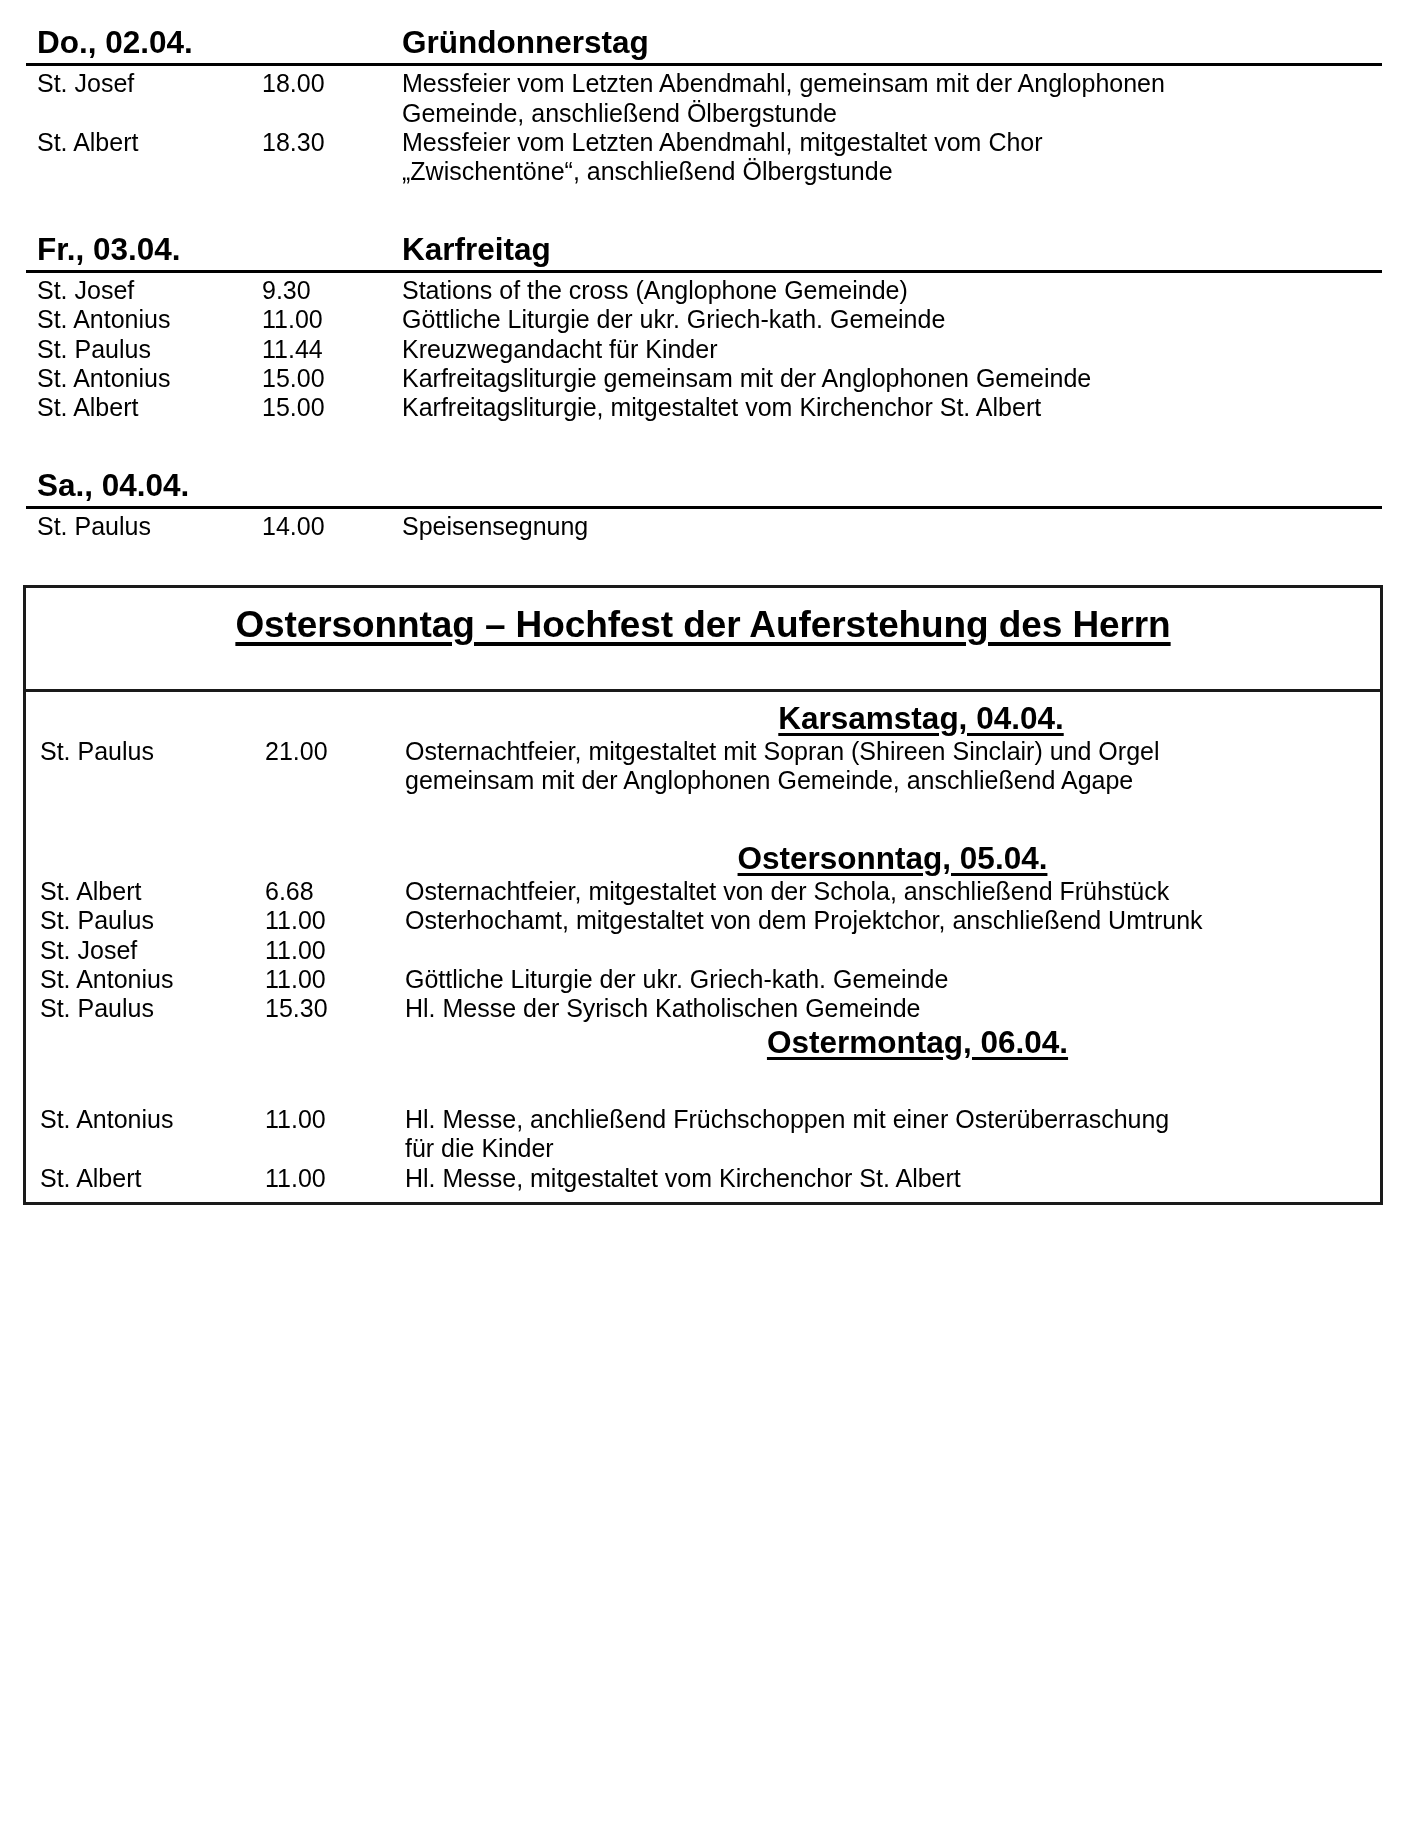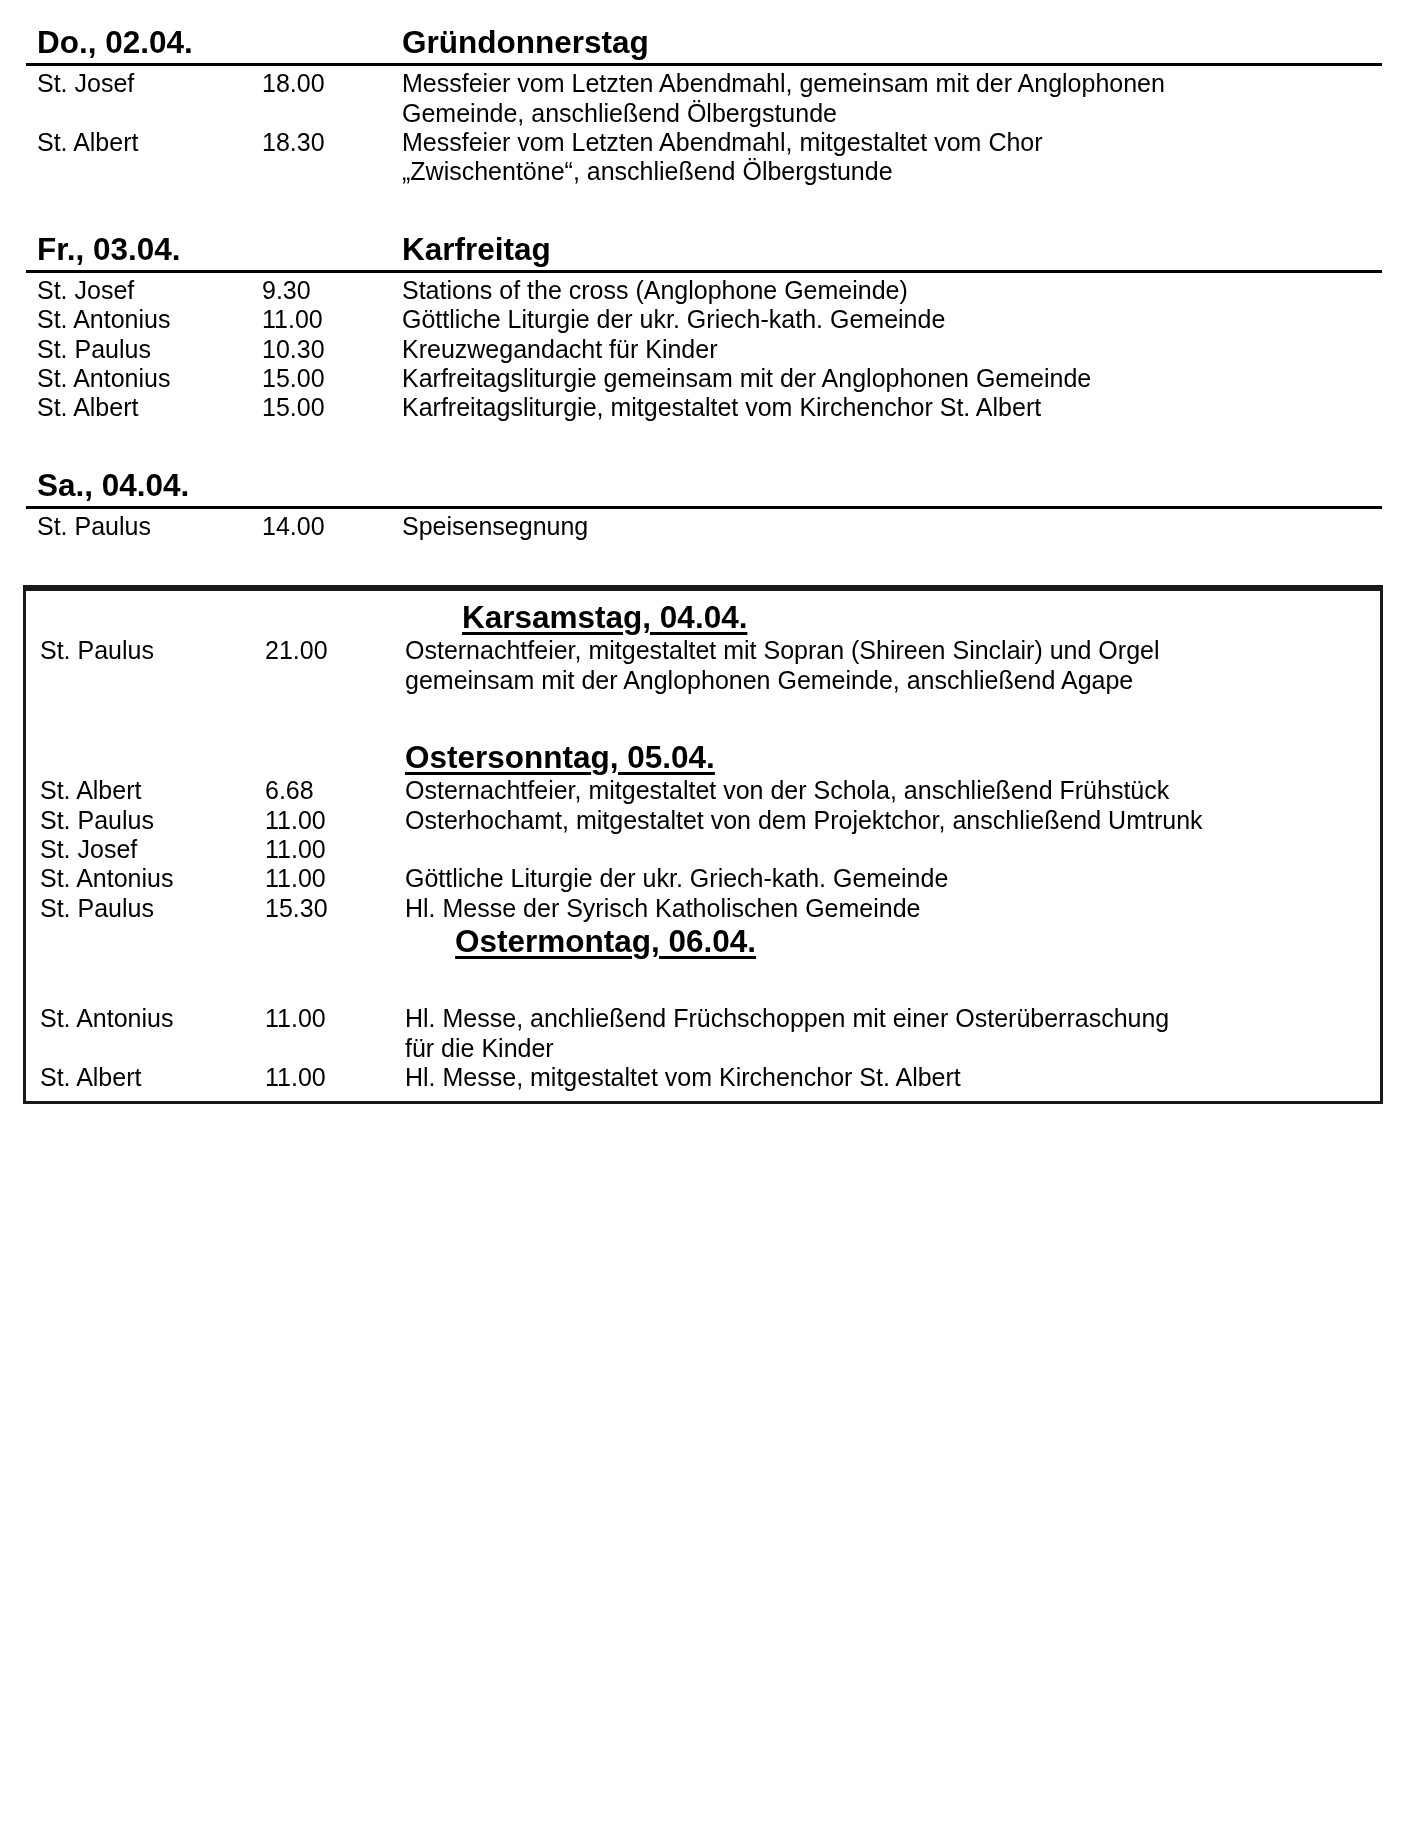--- a/index.html
+++ b/index.html
@@ -115,20 +115,21 @@
     display: grid;
     grid-template-columns: 225px 140px 1fr;
   }
   .subhead .sh-text {
     grid-column: 3;
     display: inline-block;
     text-decoration: underline;
     text-underline-offset: 4px;
     text-decoration-thickness: 3px;
     white-space: pre;
+    text-align: center;
   }
   .subhead.indent-1 .sh-text { margin-left: 57px; }
   .subhead.indent-2 .sh-text { margin-left: 0px; }
   .subhead.indent-3 .sh-text { margin-left: 50px; text-decoration: underline; }
 </style>
 </head>
 <body>
 
 <div class="page">
 
@@ -167,21 +168,21 @@
       <span class="time">9.30</span>
       <span class="desc">Stations of the cross (Anglophone Gemeinde)</span>
     </div>
     <div class="row">
       <span class="place">St. Antonius</span>
       <span class="time">11.00</span>
       <span class="desc">Göttliche Liturgie der ukr. Griech-kath. Gemeinde</span>
     </div>
     <div class="row">
       <span class="place">St. Paulus</span>
-      <span class="time">10.30</span>
+      <span class="time">11.44</span>
       <span class="desc">Kreuzwegandacht für Kinder</span>
     </div>
     <div class="row">
       <span class="place">St. Antonius</span>
       <span class="time">15.00</span>
       <span class="desc">Karfreitagsliturgie gemeinsam mit der Anglophonen Gemeinde</span>
     </div>
     <div class="row">
       <span class="place">St. Albert</span>
       <span class="time">15.00</span>
@@ -201,20 +202,23 @@
       <span class="place">St. Paulus</span>
       <span class="time">14.00</span>
       <span class="desc">Speisensegnung</span>
     </div>
   </div>
 
   <div class="gap-lg"></div>
 
   <div class="easter-box">
 
+    <div class="easter-title-row">
+      <span class="easter-title">Ostersonntag – Hochfest der Auferstehung des Herrn</span>
+    </div>
 
     <div class="easter-divider"></div>
 
     <div class="easter-body">
 
       <div class="subhead indent-1">
         <span class="sh-text">Karsamstag, 04.04.</span>
       </div>
       <div class="row">
         <span class="place">St. Paulus</span>

